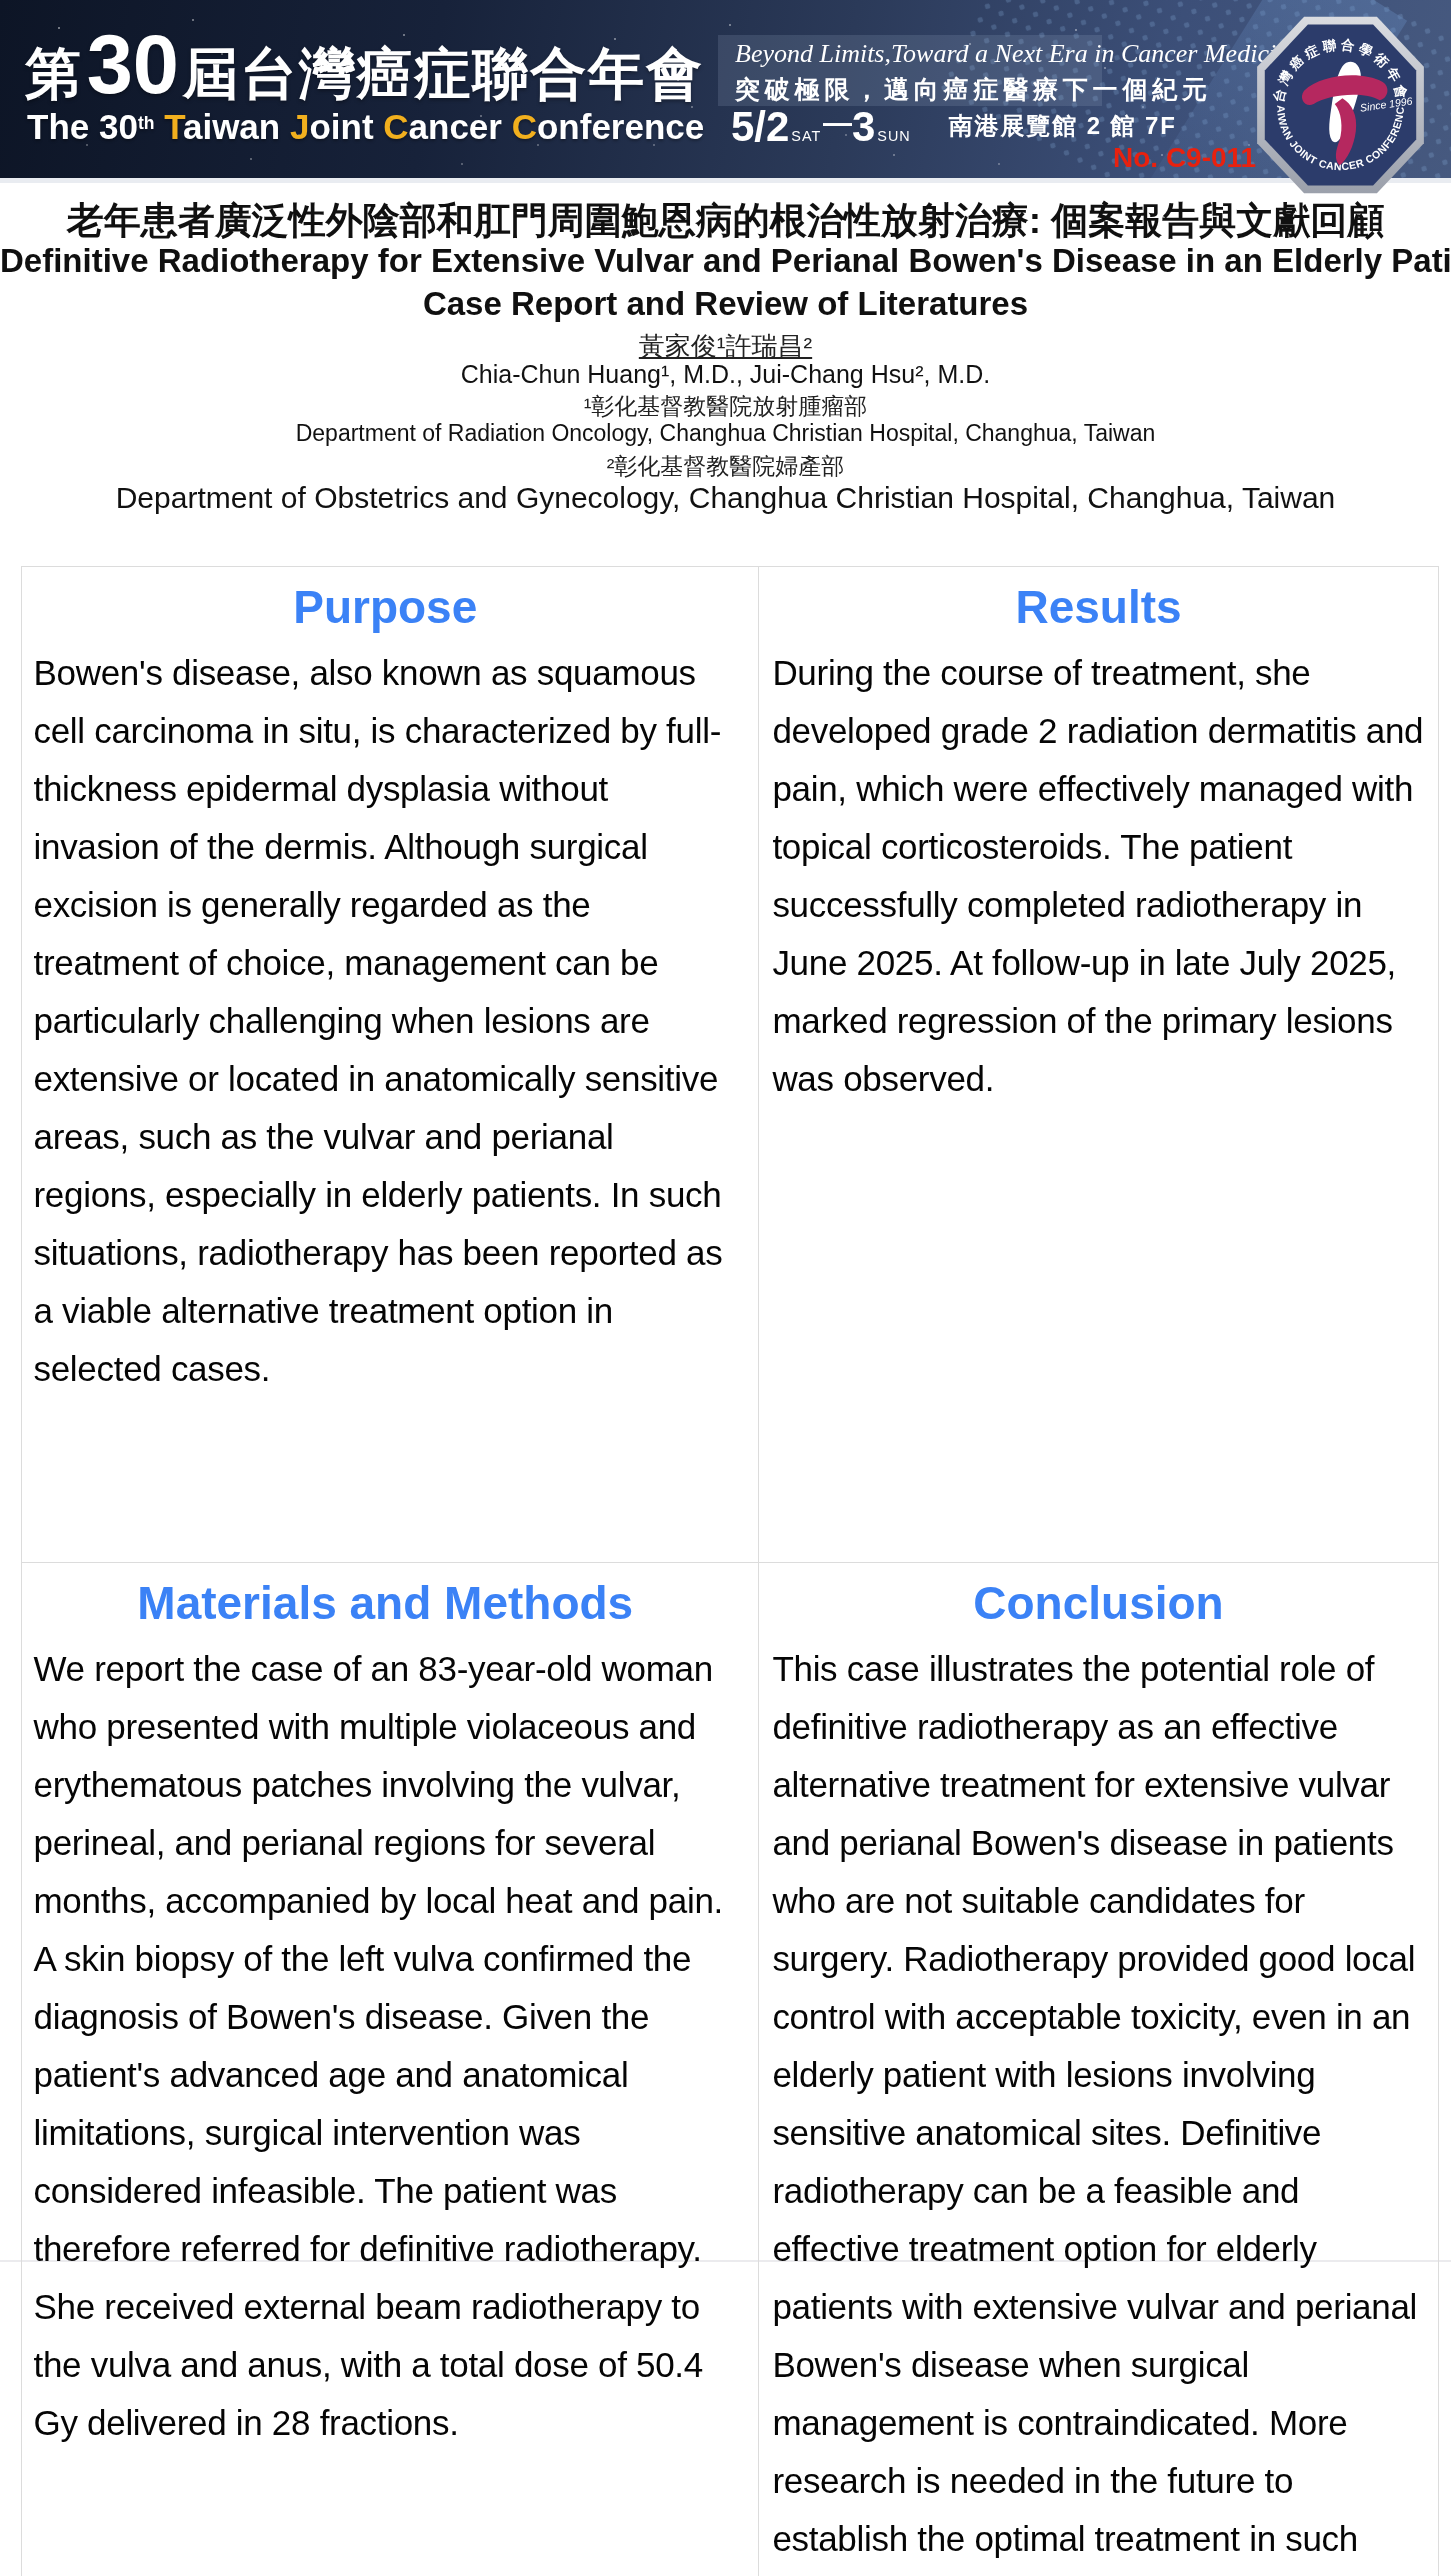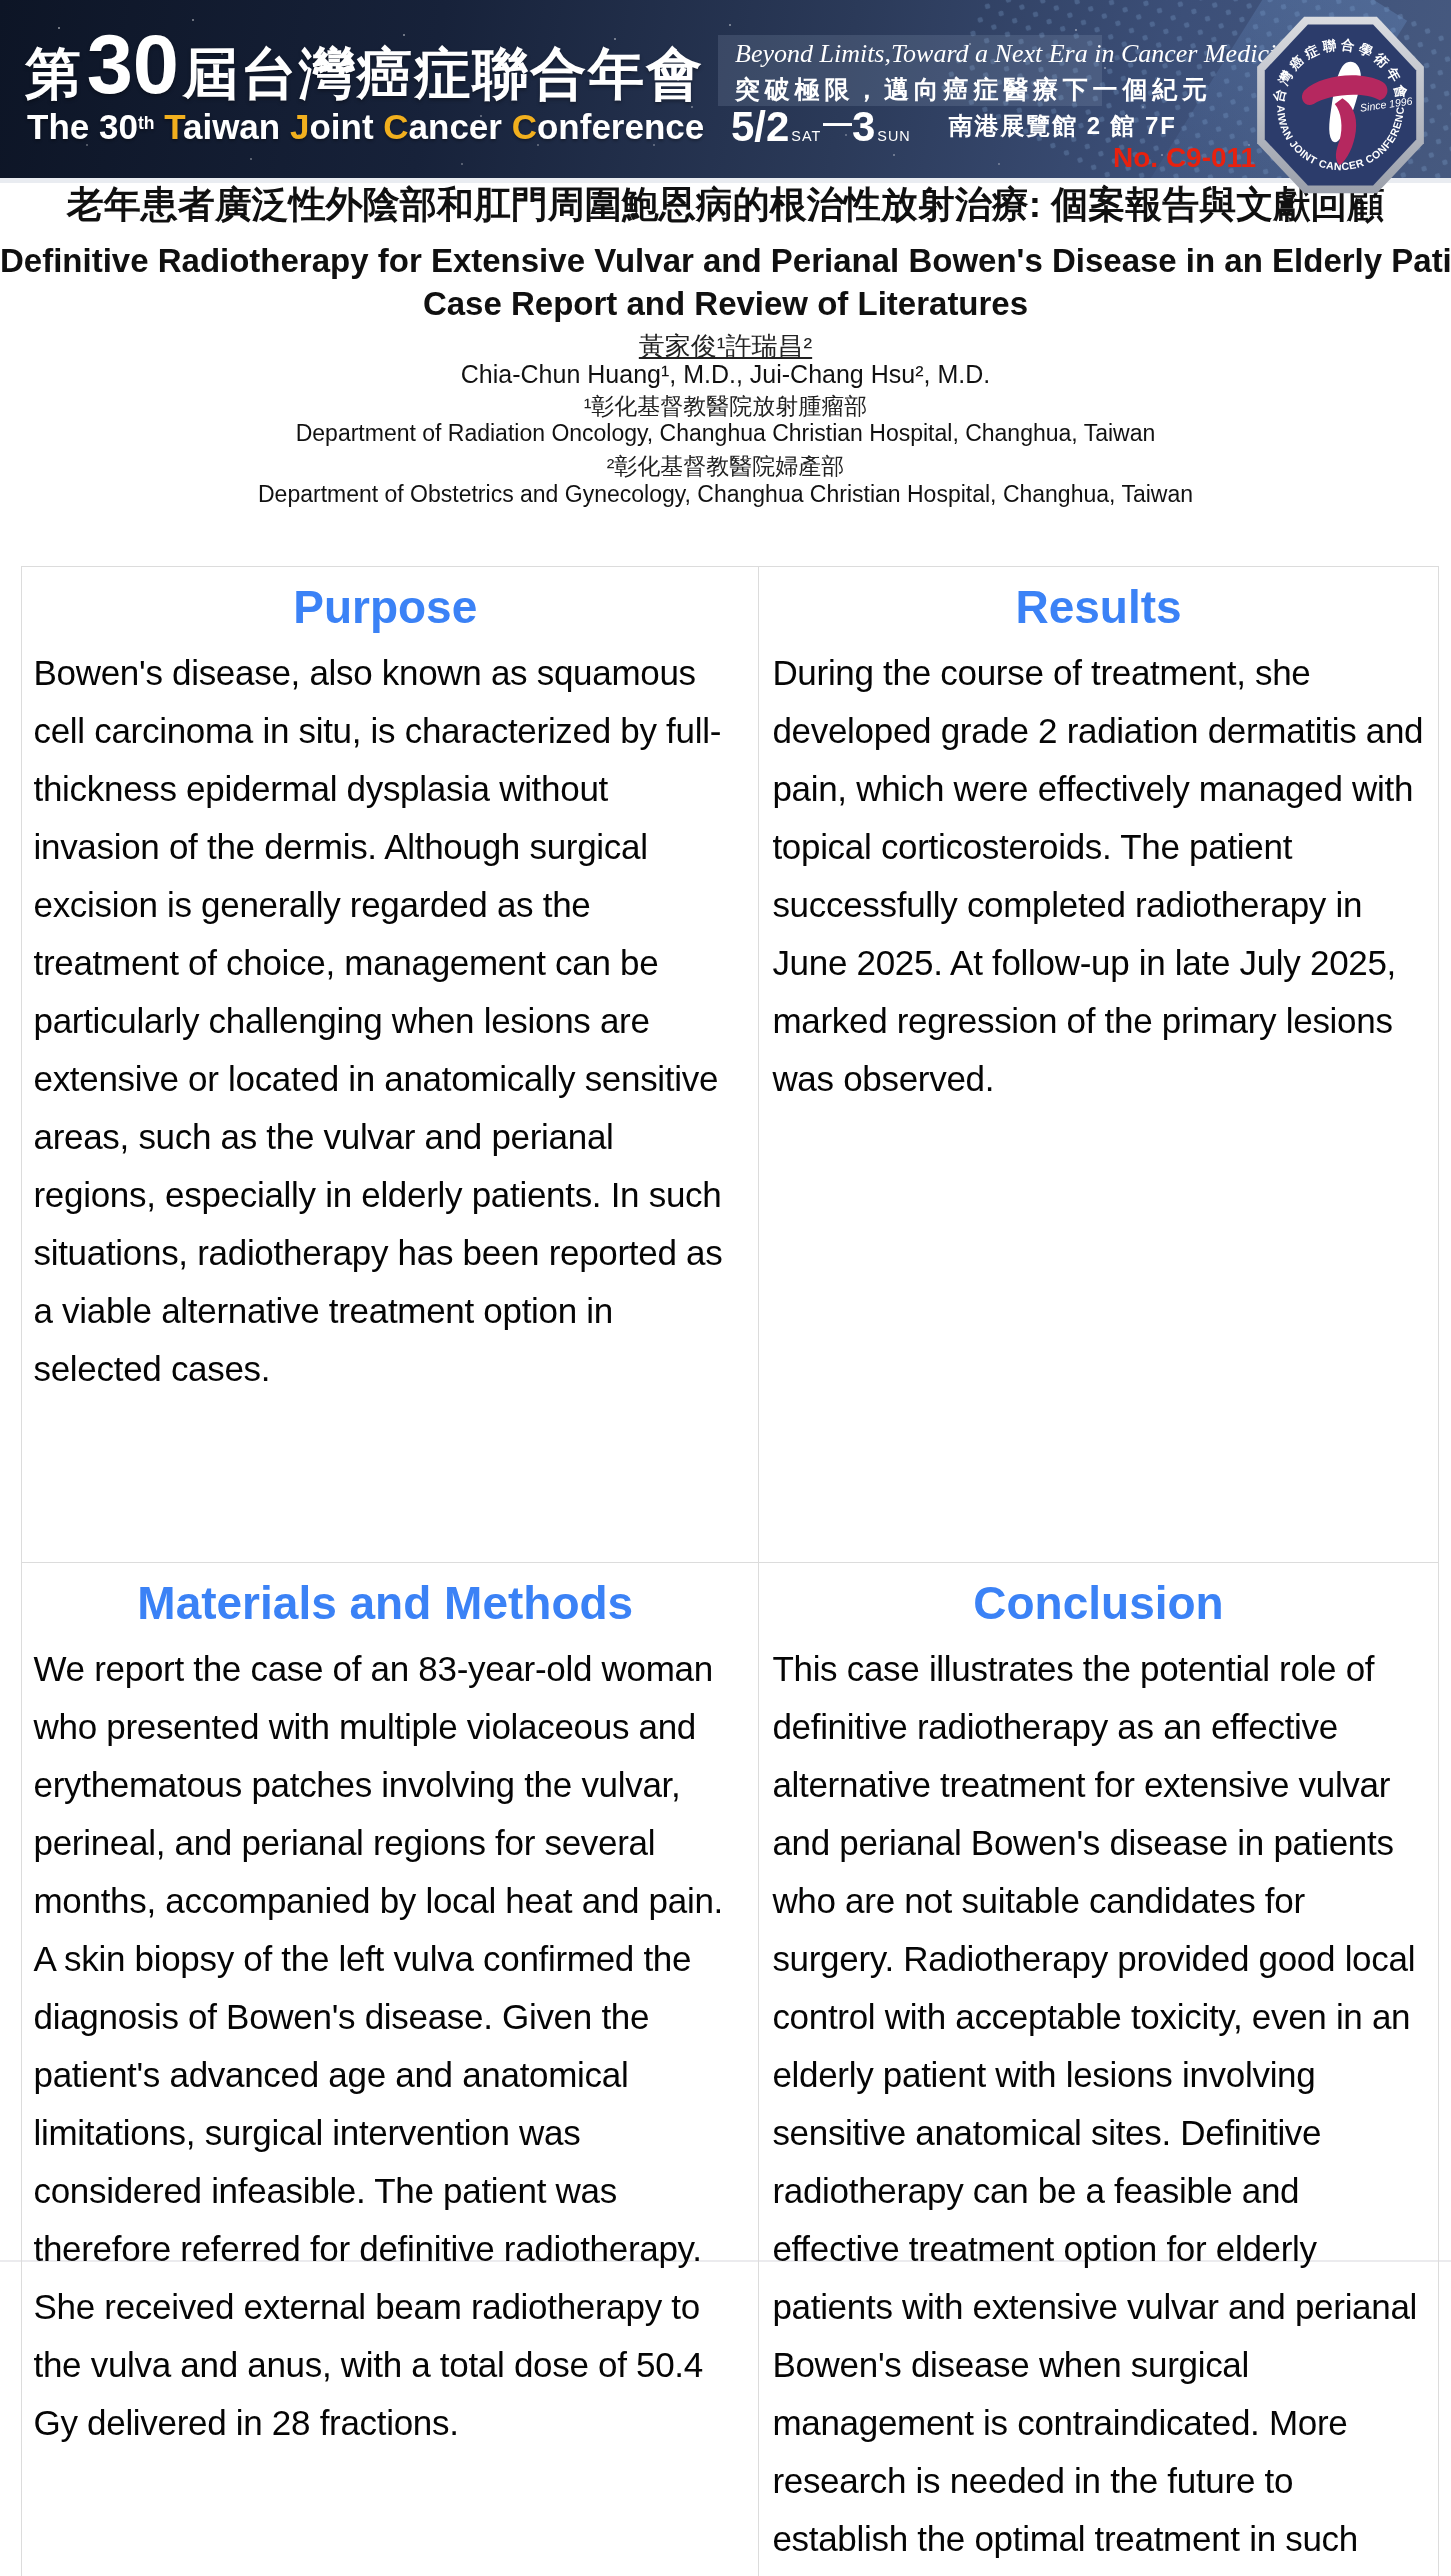--- a/index.html
+++ b/index.html
@@ -54,29 +54,29 @@
   .badge{position:absolute;left:1253px;top:13.4px;width:175px;height:184px;z-index:5;}
   .badge text{font-family:"Liberation Sans",sans-serif;}
   .arc-zh{font-size:14px;fill:#ffffff;letter-spacing:4px;font-weight:bold;}
   .arc-en{font-size:11px;fill:#ffffff;letter-spacing:.5px;font-weight:bold;}
   .since{font-family:"Liberation Serif",serif;font-style:italic;font-size:11px;fill:#ffffff;}
 
   .header-strip{position:absolute;left:0;top:178px;width:1451px;height:4.8px;background:#e9ecf1;}
 
   
   .centerline{position:absolute;left:0;width:1451px;text-align:center;color:#101010;white-space:nowrap;}
-  .t-zh{top:180px;font-size:37px;font-weight:bold;}
+  .t-zh{top:196px;font-size:37px;font-weight:bold;}
   .t-en1{top:242px;font-size:33px;font-weight:bold;}
   .t-en2{top:285px;font-size:33px;font-weight:bold;}
   .a-zh{top:329px;font-size:26px;color:#222;text-decoration:underline;}
   .a-en{top:360px;font-size:25px;color:#111;}
   .f1-zh{top:391px;font-size:23px;color:#222;}
   .f1-en{top:420px;font-size:23px;color:#111;}
   .f2-zh{top:451px;font-size:23px;color:#222;}
-  .f2-en{top:481px;font-size:23px;color:#111;}
+  .f2-en{top:481px;font-size:30px;color:#111;}
 
   
   .pagebreak{position:absolute;left:0;top:2260px;width:1451px;height:1.9px;background:#ebebee;z-index:0;}
 
   
   .grid{position:absolute;left:21px;top:566px;width:1416px;height:2010px;z-index:1;
         display:grid;grid-template-columns:737px 1fr;grid-template-rows:996px 1fr;
         border:1.9px solid #dcdcdc;background:transparent;}
   .cell{position:relative;background:transparent;padding:11.5px 13.4px 0 13.4px;}
   .cell.c-left{border-right:1.9px solid #dcdcdc;padding-left:11.5px;padding-right:21px;}

